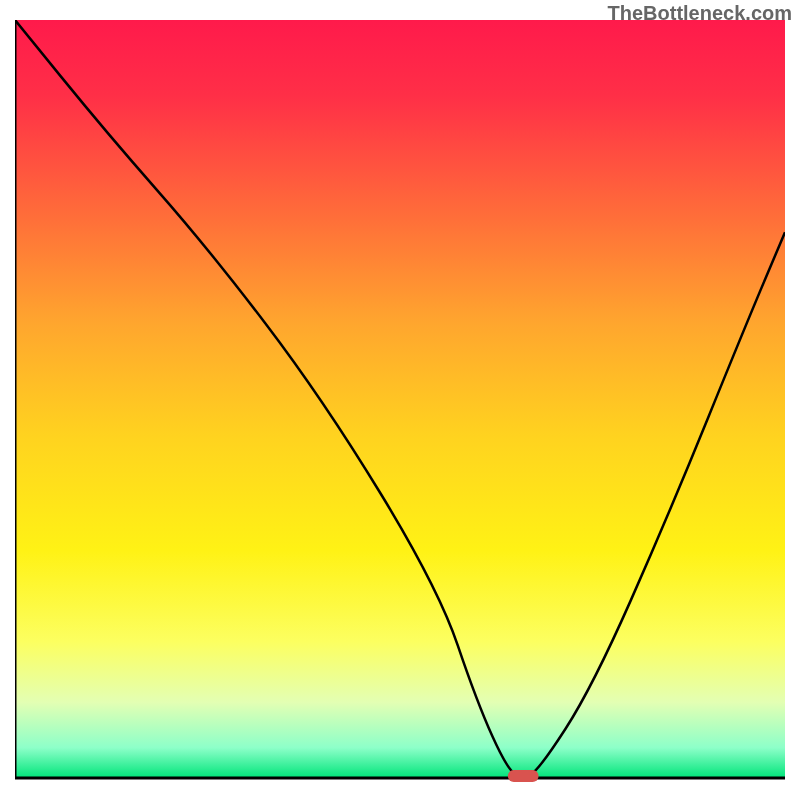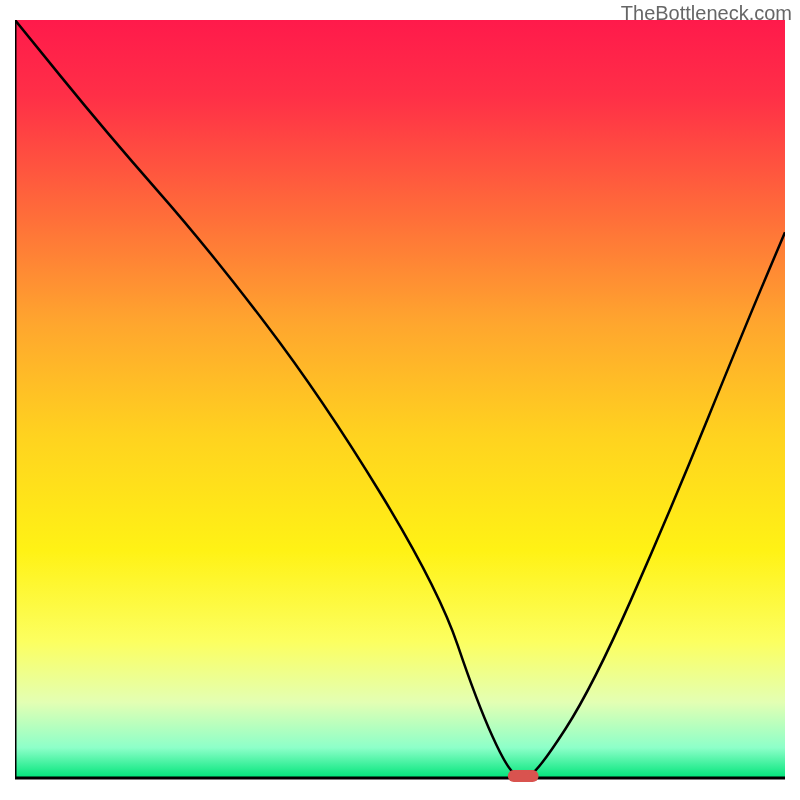--- a/index.html
+++ b/index.html
@@ -10,21 +10,21 @@
     position: relative;
     font-family: Arial, sans-serif;
     background: #fff;
   }
   .watermark {
     position: absolute;
     top: 2px;
     right: 8px;
     color: #666;
     font-size: 20px;
-    font-weight: 400;
+    font-weight: 700;
     z-index: 10;
   }
   .chart-area {
     position: absolute;
     left: 15px;
     top: 20px;
     width: 770px;
     height: 770px;
   }
   svg {

